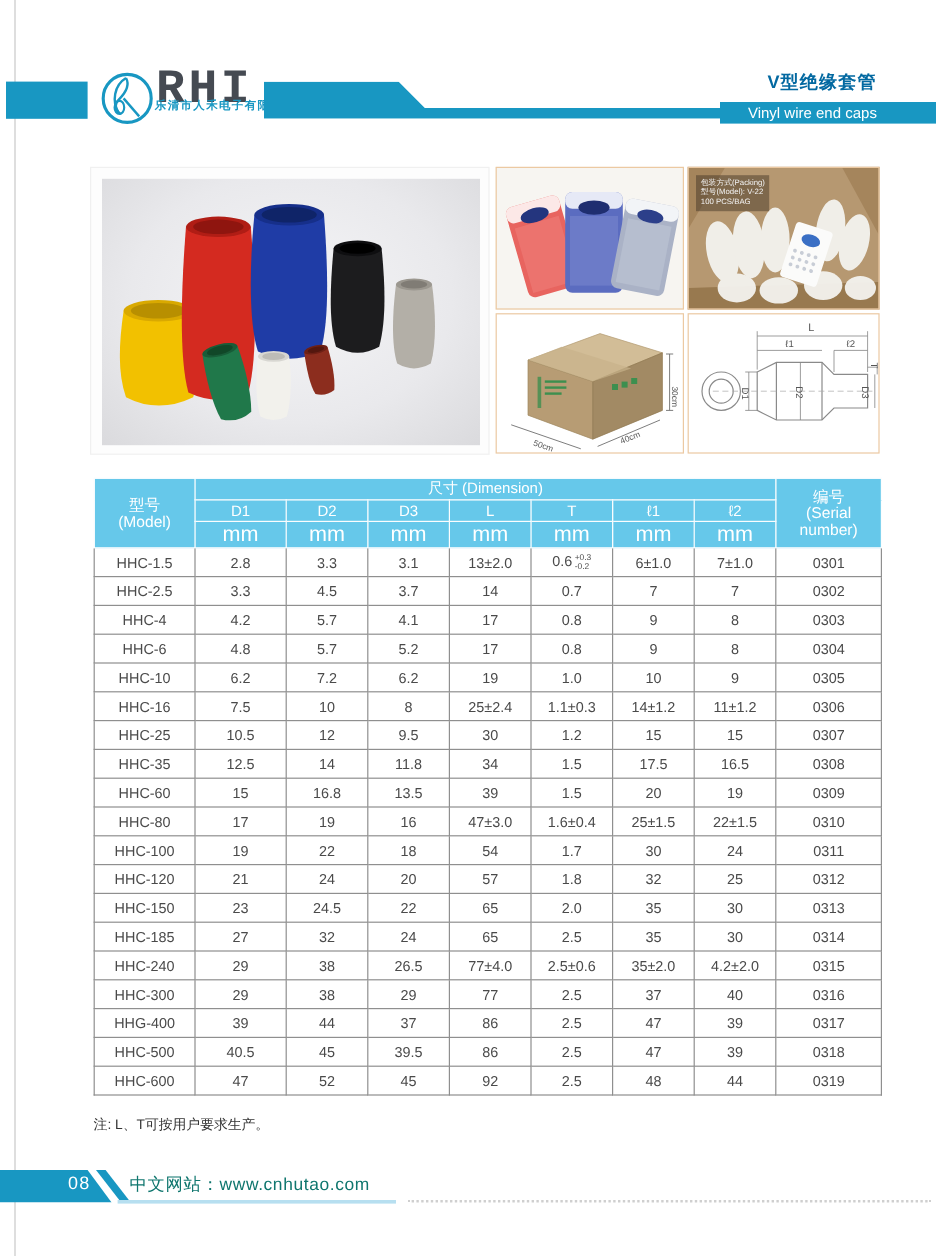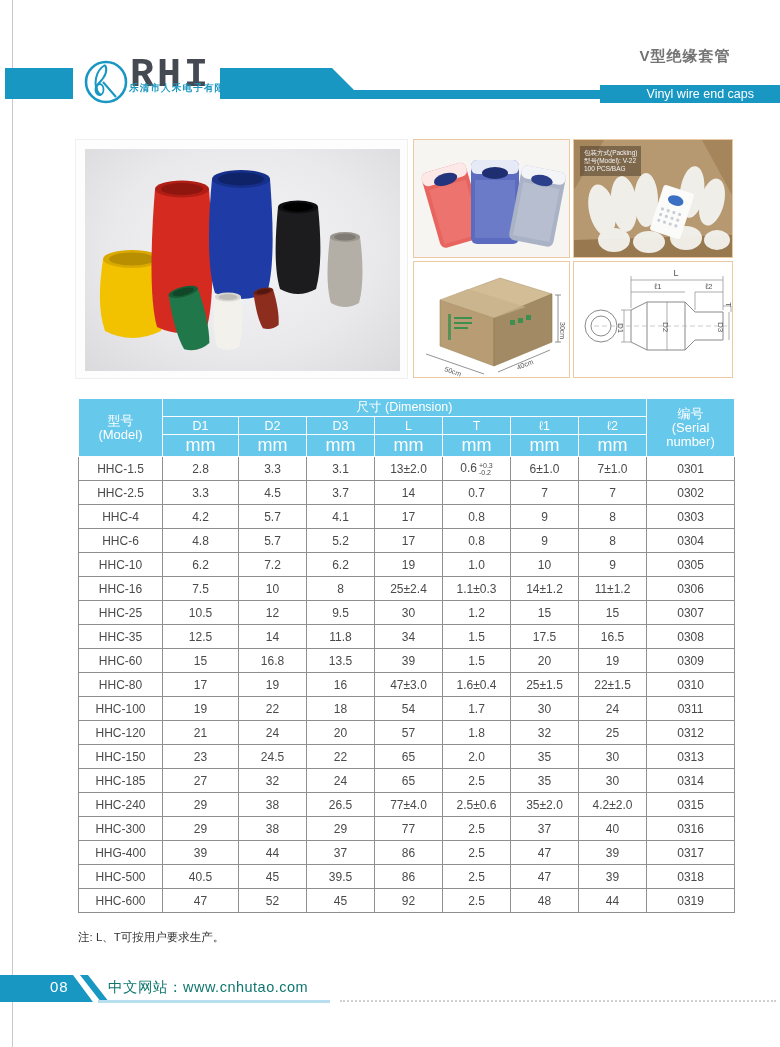--- a/index.html
+++ b/index.html
@@ -9,24 +9,24 @@
 
   
   .hdr-bar-left{position:absolute;left:5px;top:68px;width:68px;height:31px;background:#1897C2;}
   .logo-svg{position:absolute;left:82px;top:56px;}
   .rhi{position:absolute;left:130px;top:54px;font-family:Liberation Mono, monospace;
        font-weight:bold;font-size:40px;line-height:44px;color:#454a52;letter-spacing:3px;}
   .company{position:absolute;left:129px;top:82px;font-size:9.5px;color:#1897C2;
            letter-spacing:1.2px;font-weight:bold;white-space:nowrap;}
   .hdr-shape{position:absolute;left:220px;top:68px;width:560px;height:31px;background:#1897C2;
              clip-path:polygon(0 0,112px 0,134px 22px,560px 22px,560px 31px,0 31px);}
-  .title-cn{position:absolute;left:620px;top:47px;width:130px;text-align:center;
-            font-size:15px;font-weight:bold;color:#737373;letter-spacing:1px;}
+  .title-cn{position:absolute;left:620px;top:59px;width:130px;text-align:center;
+            font-size:15px;font-weight:bold;color:#0369a1;letter-spacing:1px;}
   .title-en-bar{position:absolute;left:600px;top:85px;width:180px;height:18px;background:#1897C2;
-                color:#fff;font-size:12.5px;line-height:18px;text-align:right;
+                color:#fff;font-size:12.5px;line-height:18px;text-align:center;
                 box-sizing:border-box;padding-right:26px;}
 
   
   .photo{position:absolute;background:#fff;box-sizing:border-box;}
   .photo-main{left:75px;top:139px;width:333px;height:240px;border:1px solid #f0f0f0;
               background:#fdfdfd;padding:9px;}
   .photo-main .inner{width:315px;height:222px;
       background:radial-gradient(ellipse at 50% 45%, #f5f5f7 0%, #e9e9ec 60%, #dadadd 100%);}
   .ph-border{border:1px solid #ecc9a2;}
   .photo-bags{left:413px;top:139px;width:157px;height:119px;background:#f7f5f1;}
@@ -46,21 +46,21 @@
   .spec thead .h3 td{height:17px;font-size:18px;margin-left:40px;}
   .spec thead .hdr-multi{line-height:14px;font-size:13px;}
   .spec tbody td{border:1px solid #8f8f8f;color:#4a4a4a;font-size:12px;height:23px;
                  text-align:center;padding:0;background:#fff;}
   .tol{display:inline-flex;flex-direction:column;font-size:7px;line-height:7px;
        margin-left:2px;vertical-align:middle;text-align:left;color:#4a4a4a;}
   .note{position:absolute;left:78px;top:919px;font-size:11.5px;color:#333;margin-top:11px;}
 
   
   .ft-svg{position:absolute;left:0;top:975px;}
-  .ft-num{position:absolute;left:50px;top:978px;width:32px;text-align:left;
+  .ft-num{position:absolute;left:50px;top:978px;width:32px;text-align:center;
           color:#fff;font-size:15px;letter-spacing:1px;}
   .ft-site{position:absolute;left:108px;top:978px;font-size:14.5px;color:#0f766e;letter-spacing:.5px;}
   .ft-underline{position:absolute;left:98px;top:1000px;width:232px;height:3px;background:#b7dff0;}
   .ft-dots{position:absolute;left:340px;top:1000px;width:436px;border-top:2px dotted #cfcfcf;}
 
   svg text{font-family:"Liberation Sans",sans-serif;}
 </style>
 </head>
 <body>
 

